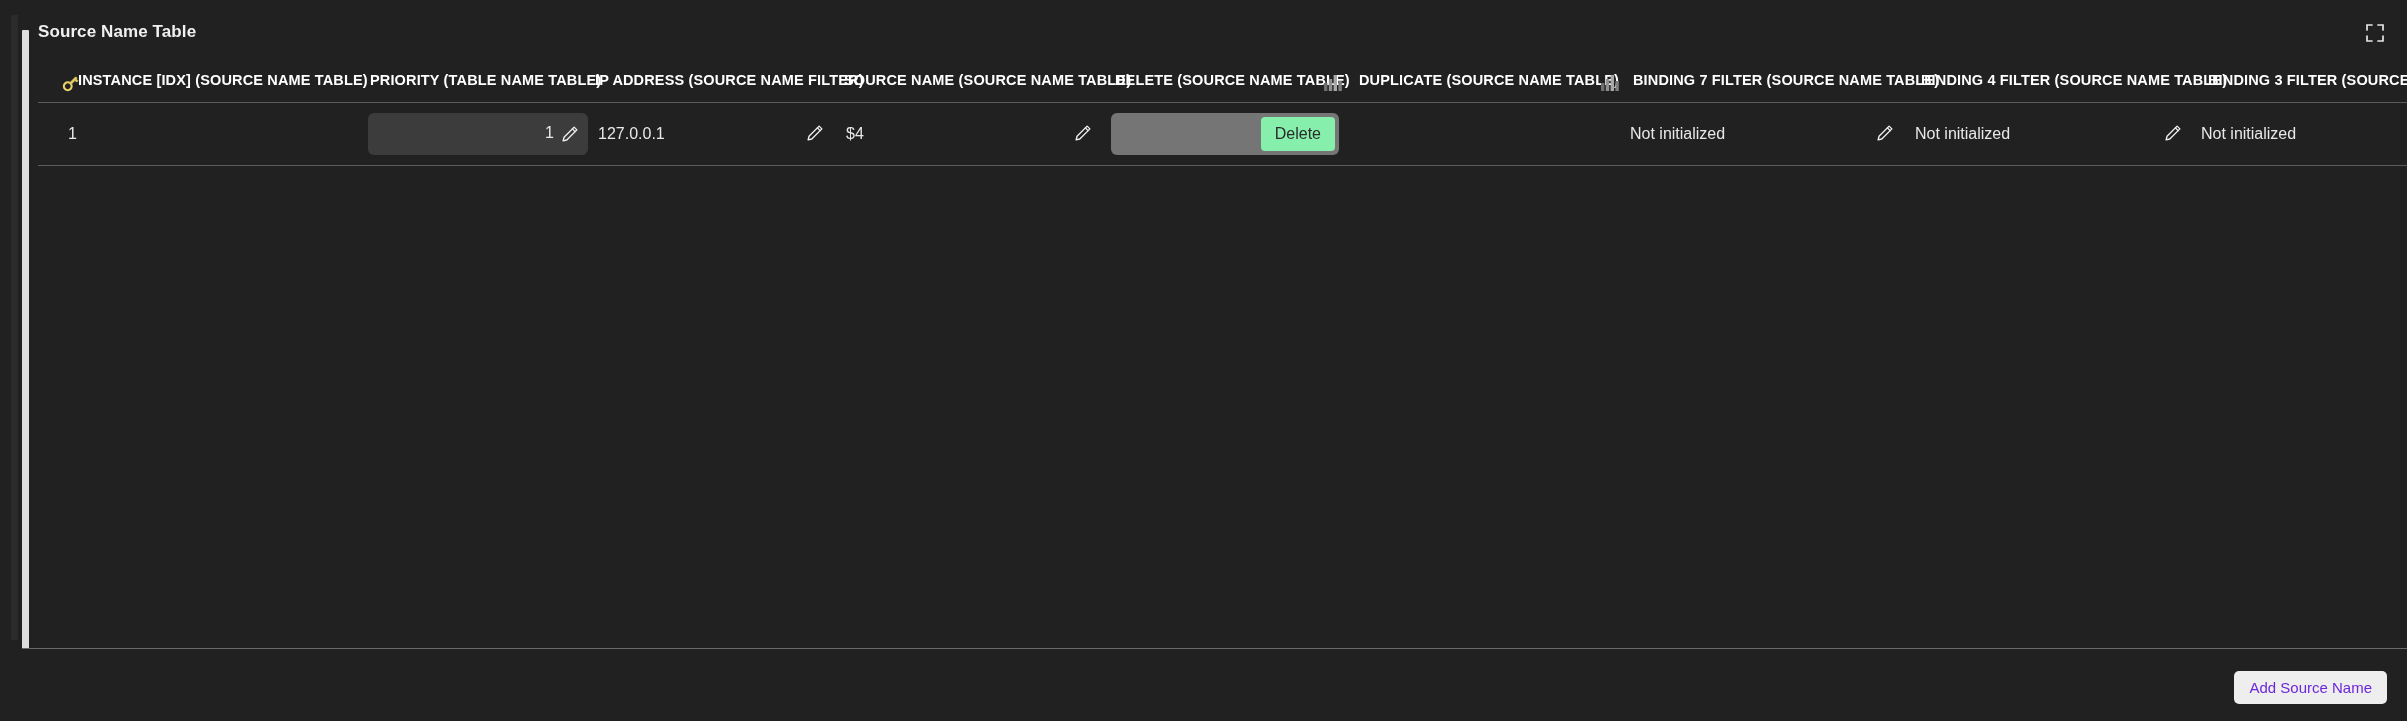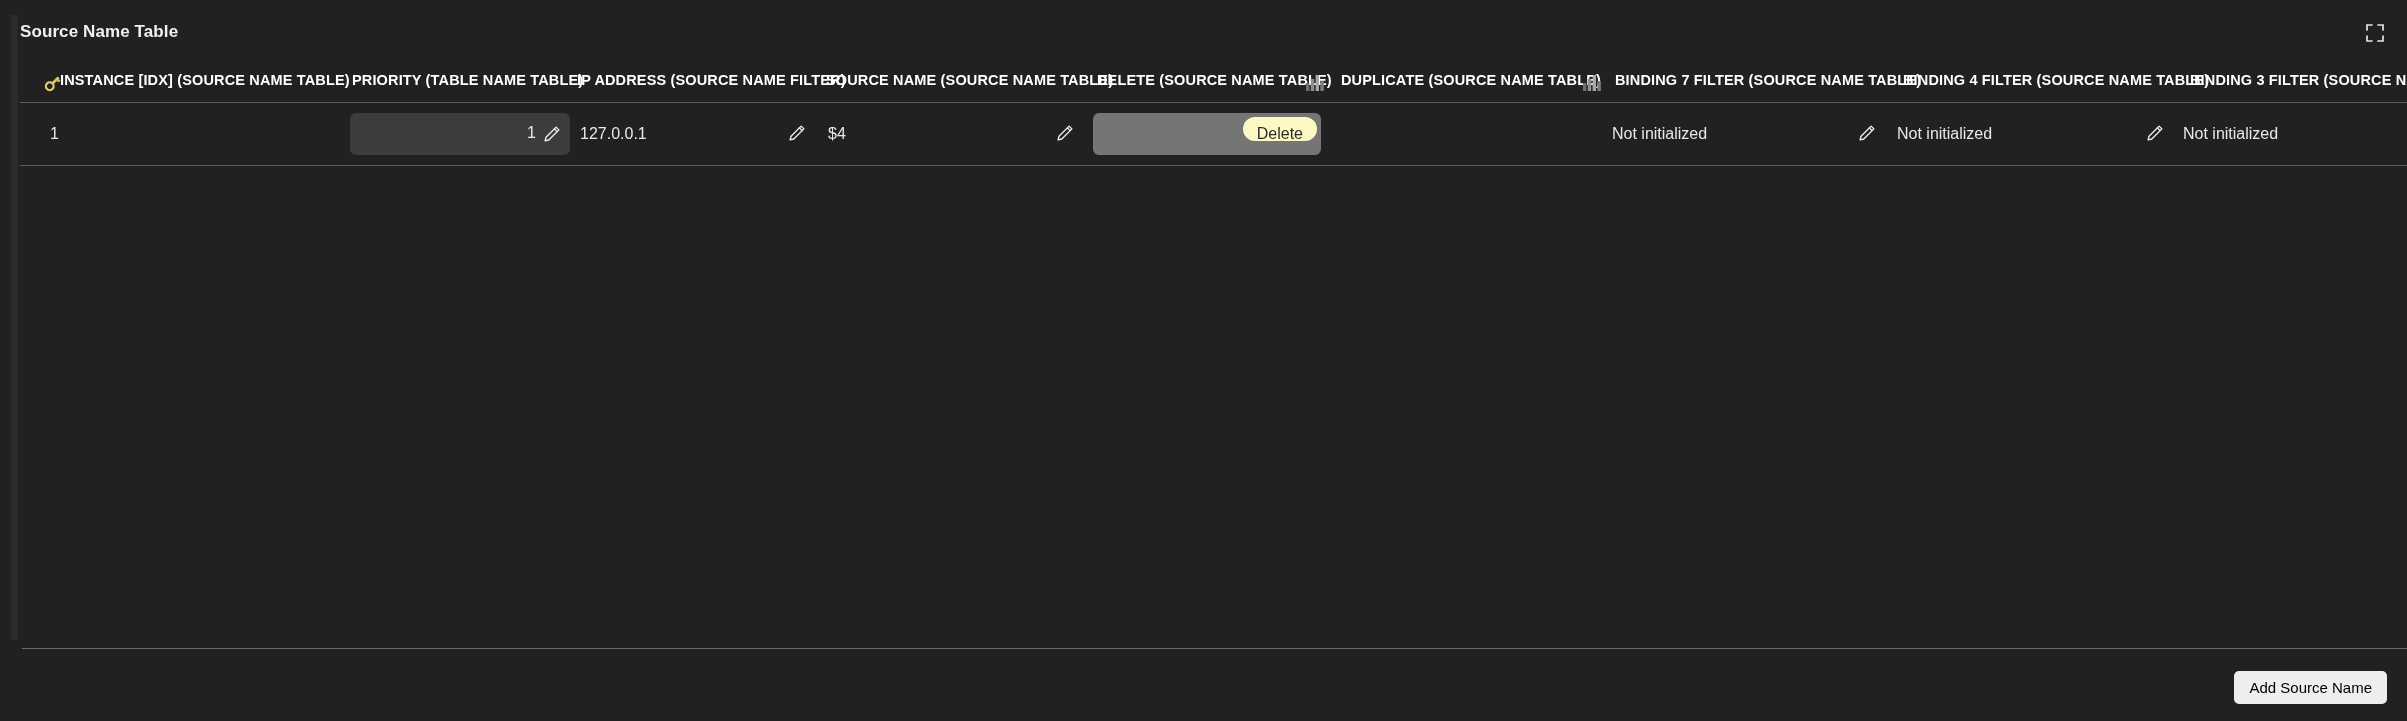--- a/index.html
+++ b/index.html
@@ -34,21 +34,21 @@
     top: 15px;
     width: 7px;
     height: 625px;
     background: #dedede;
     border-radius: 1px;
   }
 
   
   .panel {
     position: absolute;
-    left: 20px;
+    left: 38px;
     top: 0;
     right: 0;
     height: 648px;
     background: #212121;
   }
 
   .panel-title {
     position: absolute;
     left: 0px;
     top: 22px;
@@ -158,26 +158,26 @@
     position: absolute;
     top: 10px;
     height: 42px;
     background: #757575;
     border-radius: 6px;
   }
   .action-btn {
     position: absolute;
     top: 4px;
     right: 4px;
-    height: 24px;
+    height: 34px;
     padding: 0 14px;
-    background: #fef9c3;
+    background: #86efac;
     color: #2b2b2b;
     border: none;
-    border-radius: 12px;
+    border-radius: 4px;
     font-family: "Liberation Sans", sans-serif;
     font-size: 16px;
     line-height: 34px;
     cursor: pointer;
     white-space: nowrap;
   }
 
   
   .footer {
     position: absolute;
@@ -188,21 +188,21 @@
     background: #212121;
     border-top: 1px solid #6a6a6a;
   }
   .add-btn {
     position: absolute;
     right: 20px;
     top: 22px;
     height: 33px;
     padding: 0 15px;
     background: #eeeeee;
-    color: #000000;
+    color: #6d28d9;
     border: none;
     border-radius: 5px;
     font-family: "Liberation Sans", sans-serif;
     font-size: 15px;
     line-height: 33px;
     cursor: pointer;
     white-space: nowrap;
   }
 </style>
 </head>

